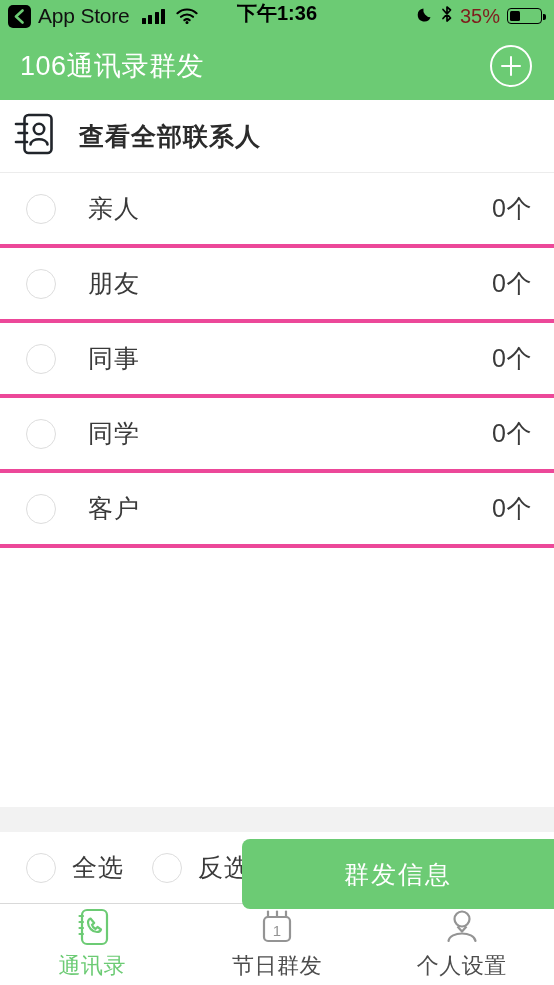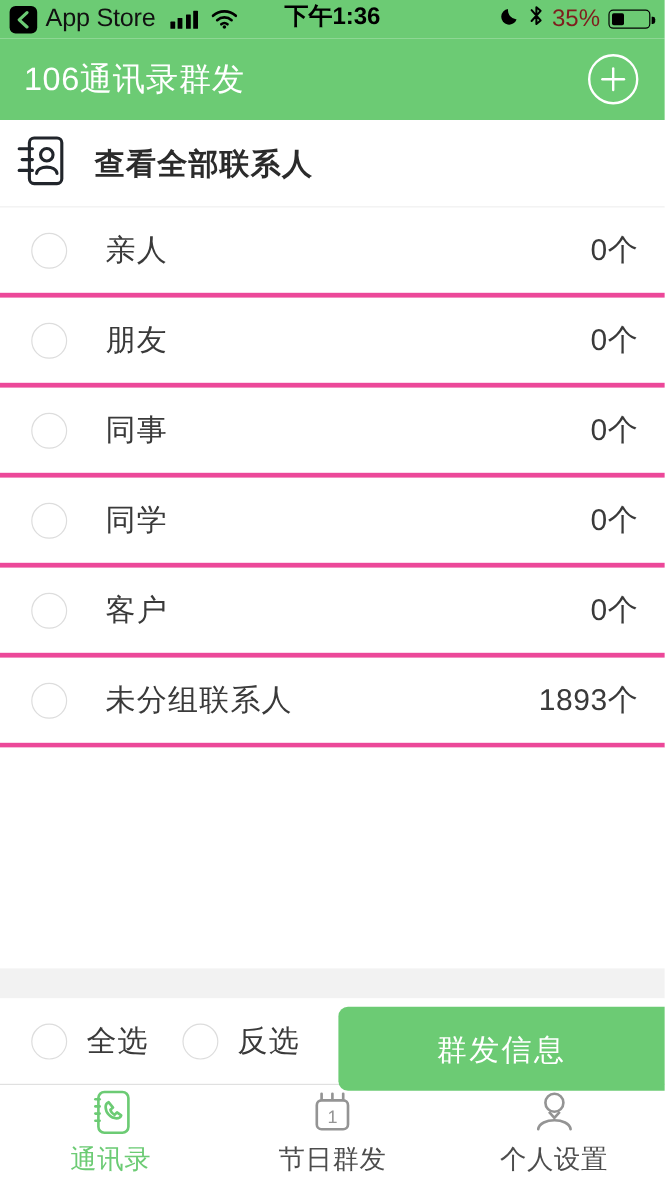--- a/index.html
+++ b/index.html
@@ -127,21 +127,21 @@
     position: relative;
     padding-left: 26px;
   }
   .chk-group { display: flex; align-items: center; cursor: pointer; }
   .chk-group .t {
     font-size: 25px; color: #3a3a3a; margin-left: 16px; letter-spacing: 1px;
   }
   .chk-group + .chk-group { margin-left: 28px; }
   .send-btn {
     position: absolute; right: 0; top: 7px;
-    width: 272px; height: 70px;
+    width: 312px; height: 70px;
     background: #6ccb74;
     border-radius: 8px 0 0 8px;
     display: flex; align-items: center; justify-content: center;
     color: #ffffff; font-size: 25px; letter-spacing: 2px;
     cursor: pointer;
   }
 
   
   .tabbar {
     height: 82px; flex: 0 0 82px;
@@ -248,25 +248,20 @@
     <div class="row">
       <span class="radio"></span>
       <span class="name">同学</span>
       <span class="count">0个</span>
     </div>
     <div class="row">
       <span class="radio"></span>
       <span class="name">客户</span>
       <span class="count">0个</span>
     </div>
-    <div class="row">
-      <span class="radio"></span>
-      <span class="name">未分组联系人</span>
-      <span class="count">1893个</span>
-    </div>
   </div>
 
   <div class="filler"></div>
   <div class="gray-gap"></div>
 
   <div class="actionbar">
     <span class="chk-group">
       <span class="radio"></span>
       <span class="t">全选</span>
     </span>

